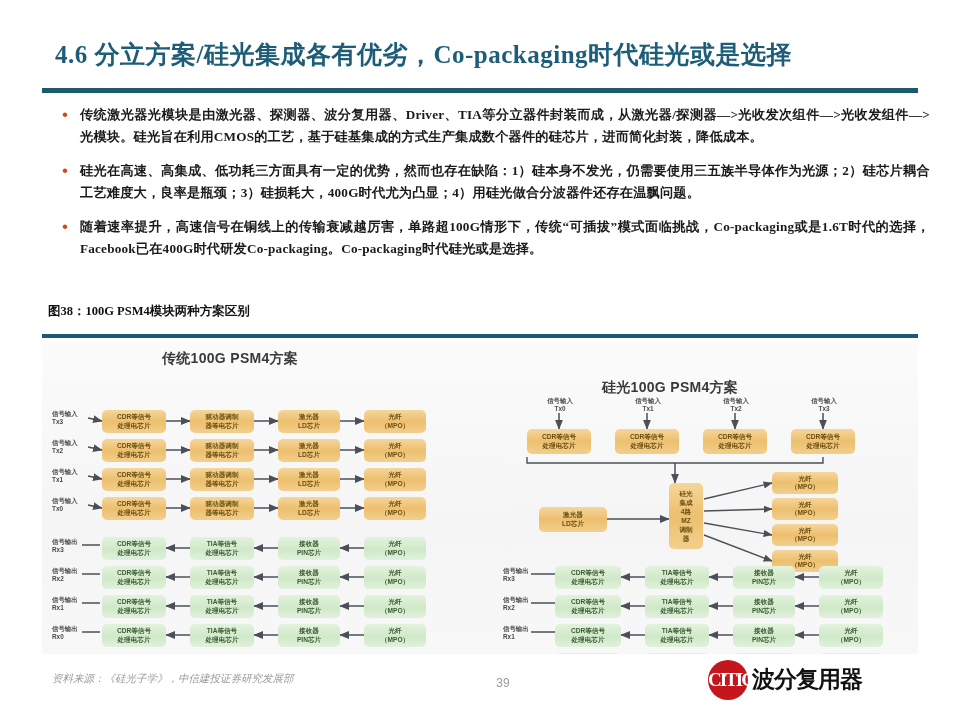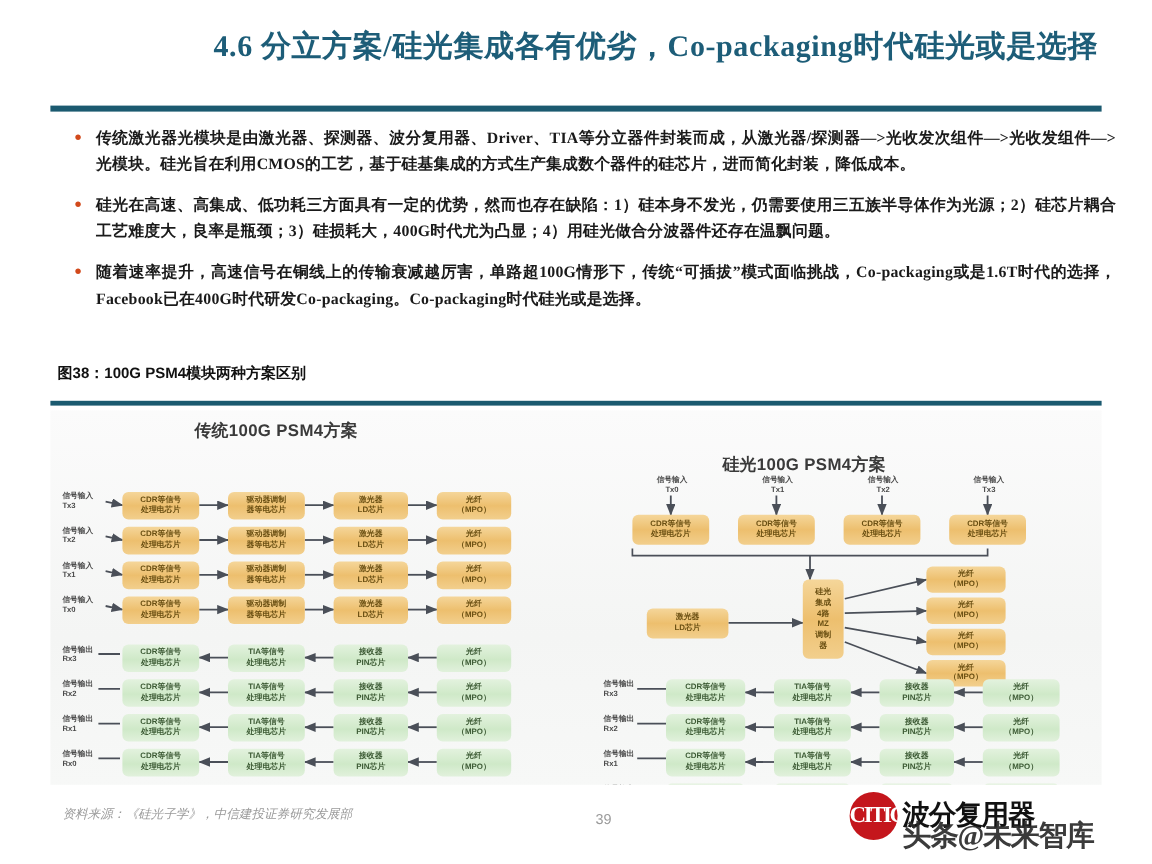--- a/index.html
+++ b/index.html
@@ -5,21 +5,21 @@
   * { box-sizing: border-box; margin: 0; padding: 0; }
   html, body {
     width: 960px; height: 720px;
     background: #ffffff;
     font-family: "Liberation Sans", "DejaVu Sans", sans-serif;
     overflow: hidden;
   }
   .slide { position: relative; width: 960px; height: 720px; background:#fff; }
 
   
-  .title-wrap { position:absolute; left:55px; top:22px; width:860px;text-align:right; }
+  .title-wrap { position:absolute; left:55px; top:38px; width:860px; }
   .slide-title {
     font-size: 25px;
     font-weight: 600;
     color: #1d5d78;
     letter-spacing: 0.5px;
     white-space: nowrap;
     font-family: "Liberation Serif", "DejaVu Serif", serif;
   }
   .title-rule {
     position:absolute; left:42px; top:88px;
@@ -45,21 +45,21 @@
     font-weight: 700;
     text-align: justify;
     letter-spacing: 0.2px;
     font-family: "Liberation Serif", "DejaVu Serif", serif;
   }
 
   
   .fig-caption {
     position:absolute; left:48px; top:303px;
     font-size: 12.5px; font-weight:700; color:#111;
-    font-family:Liberation Sans, sans-serif;
+    font-family:Liberation Serif, serif;
   }
   .fig-rule {
     position:absolute; left:42px; top:334px;
     width:876px; height:4px; background:#1b5a70;
   }
 
   
   .figure {
     position:absolute; left:42px; top:342px;
     width:876px; height:312px;
@@ -608,16 +608,15 @@
   </div>
 
   <div class="source">资料来源：《硅光子学》，中信建投证券研究发展部</div>
   <div class="page-num">39</div>
 
   <div class="logo-wrap">
     <div class="logo-mark">
       <div class="glyph">CITIC</div>
     </div>
     <div class="logo-text">波分复用器</div>
-    <div class="watermark">头条@未来智库</div>
   </div>
 
 </div>
 
 </body></html>

